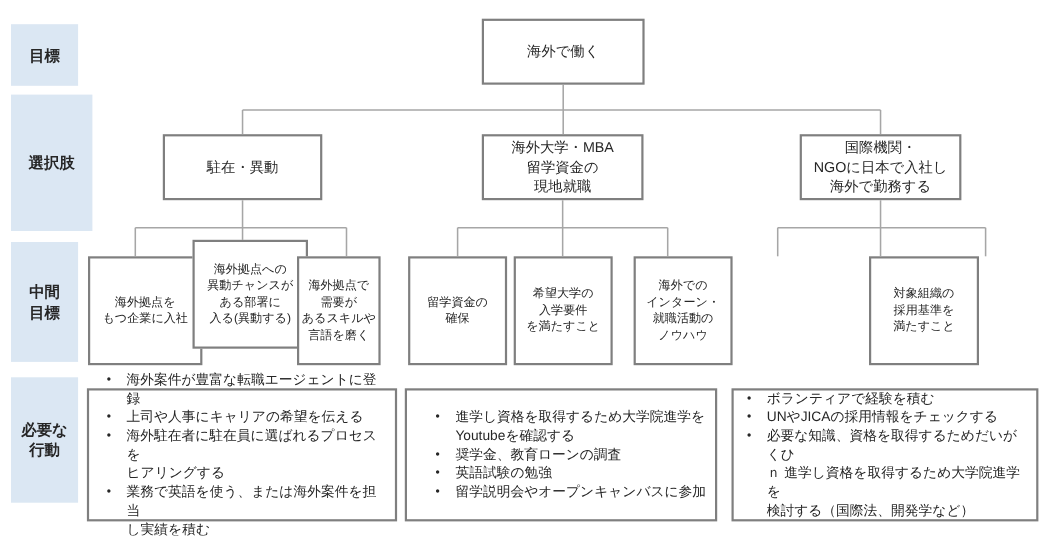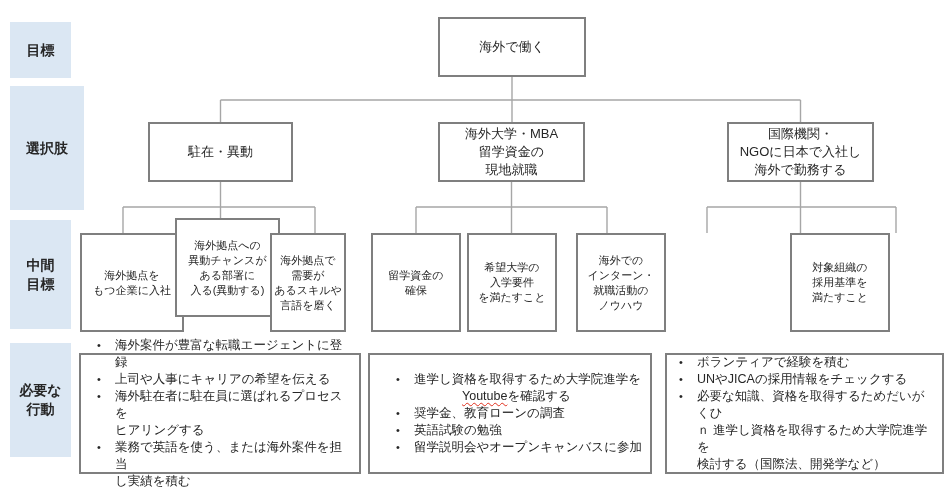--- a/index.html
+++ b/index.html
@@ -15,22 +15,22 @@
   .opt{font-size:13px;line-height:18px;}
   .mid{font-size:11px;line-height:15px;}
   .action-box{position:absolute;background:#ffffff;border:2px solid #7f7f7f;box-sizing:border-box;
         display:flex;align-items:center;z-index:2;font-size:12.5px;line-height:17px;}
   .action-box ul{list-style:none;margin:0;padding:0 6px 0 16px;}
   .action-box.col2 ul{padding-left:26px;}
   .action-box.col3 ul{padding-left:12px;}
   .action-box li{display:flex;align-items:flex-start;}
   .blt{flex:none;width:18px;font-size:11px;line-height:17px;}
   .txt{white-space:pre-wrap;}
-  .sp{text-decoration:underline;text-decoration-style:wavy;text-decoration-color:#e0301e;
-      text-decoration-thickness:1px;text-underline-offset:2px;margin-left:48px;}
+  .sp{text-decoration-style:wavy;text-decoration-color:#e0301e;
+      text-decoration-thickness:1px;text-underline-offset:2px;}
 </style>
 </head>
 <body>
 
 <div class="canvas">
 
   <svg class="connectors" width="950" height="487" viewBox="0 0 950 487" fill="none" stroke="#a6a6a6" stroke-width="1.4">
     <path d="M512 77 L512 122"></path>
     <path d="M220.5 100 L800.5 100"></path>
     <path d="M220.5 100 L220.5 122"></path>

